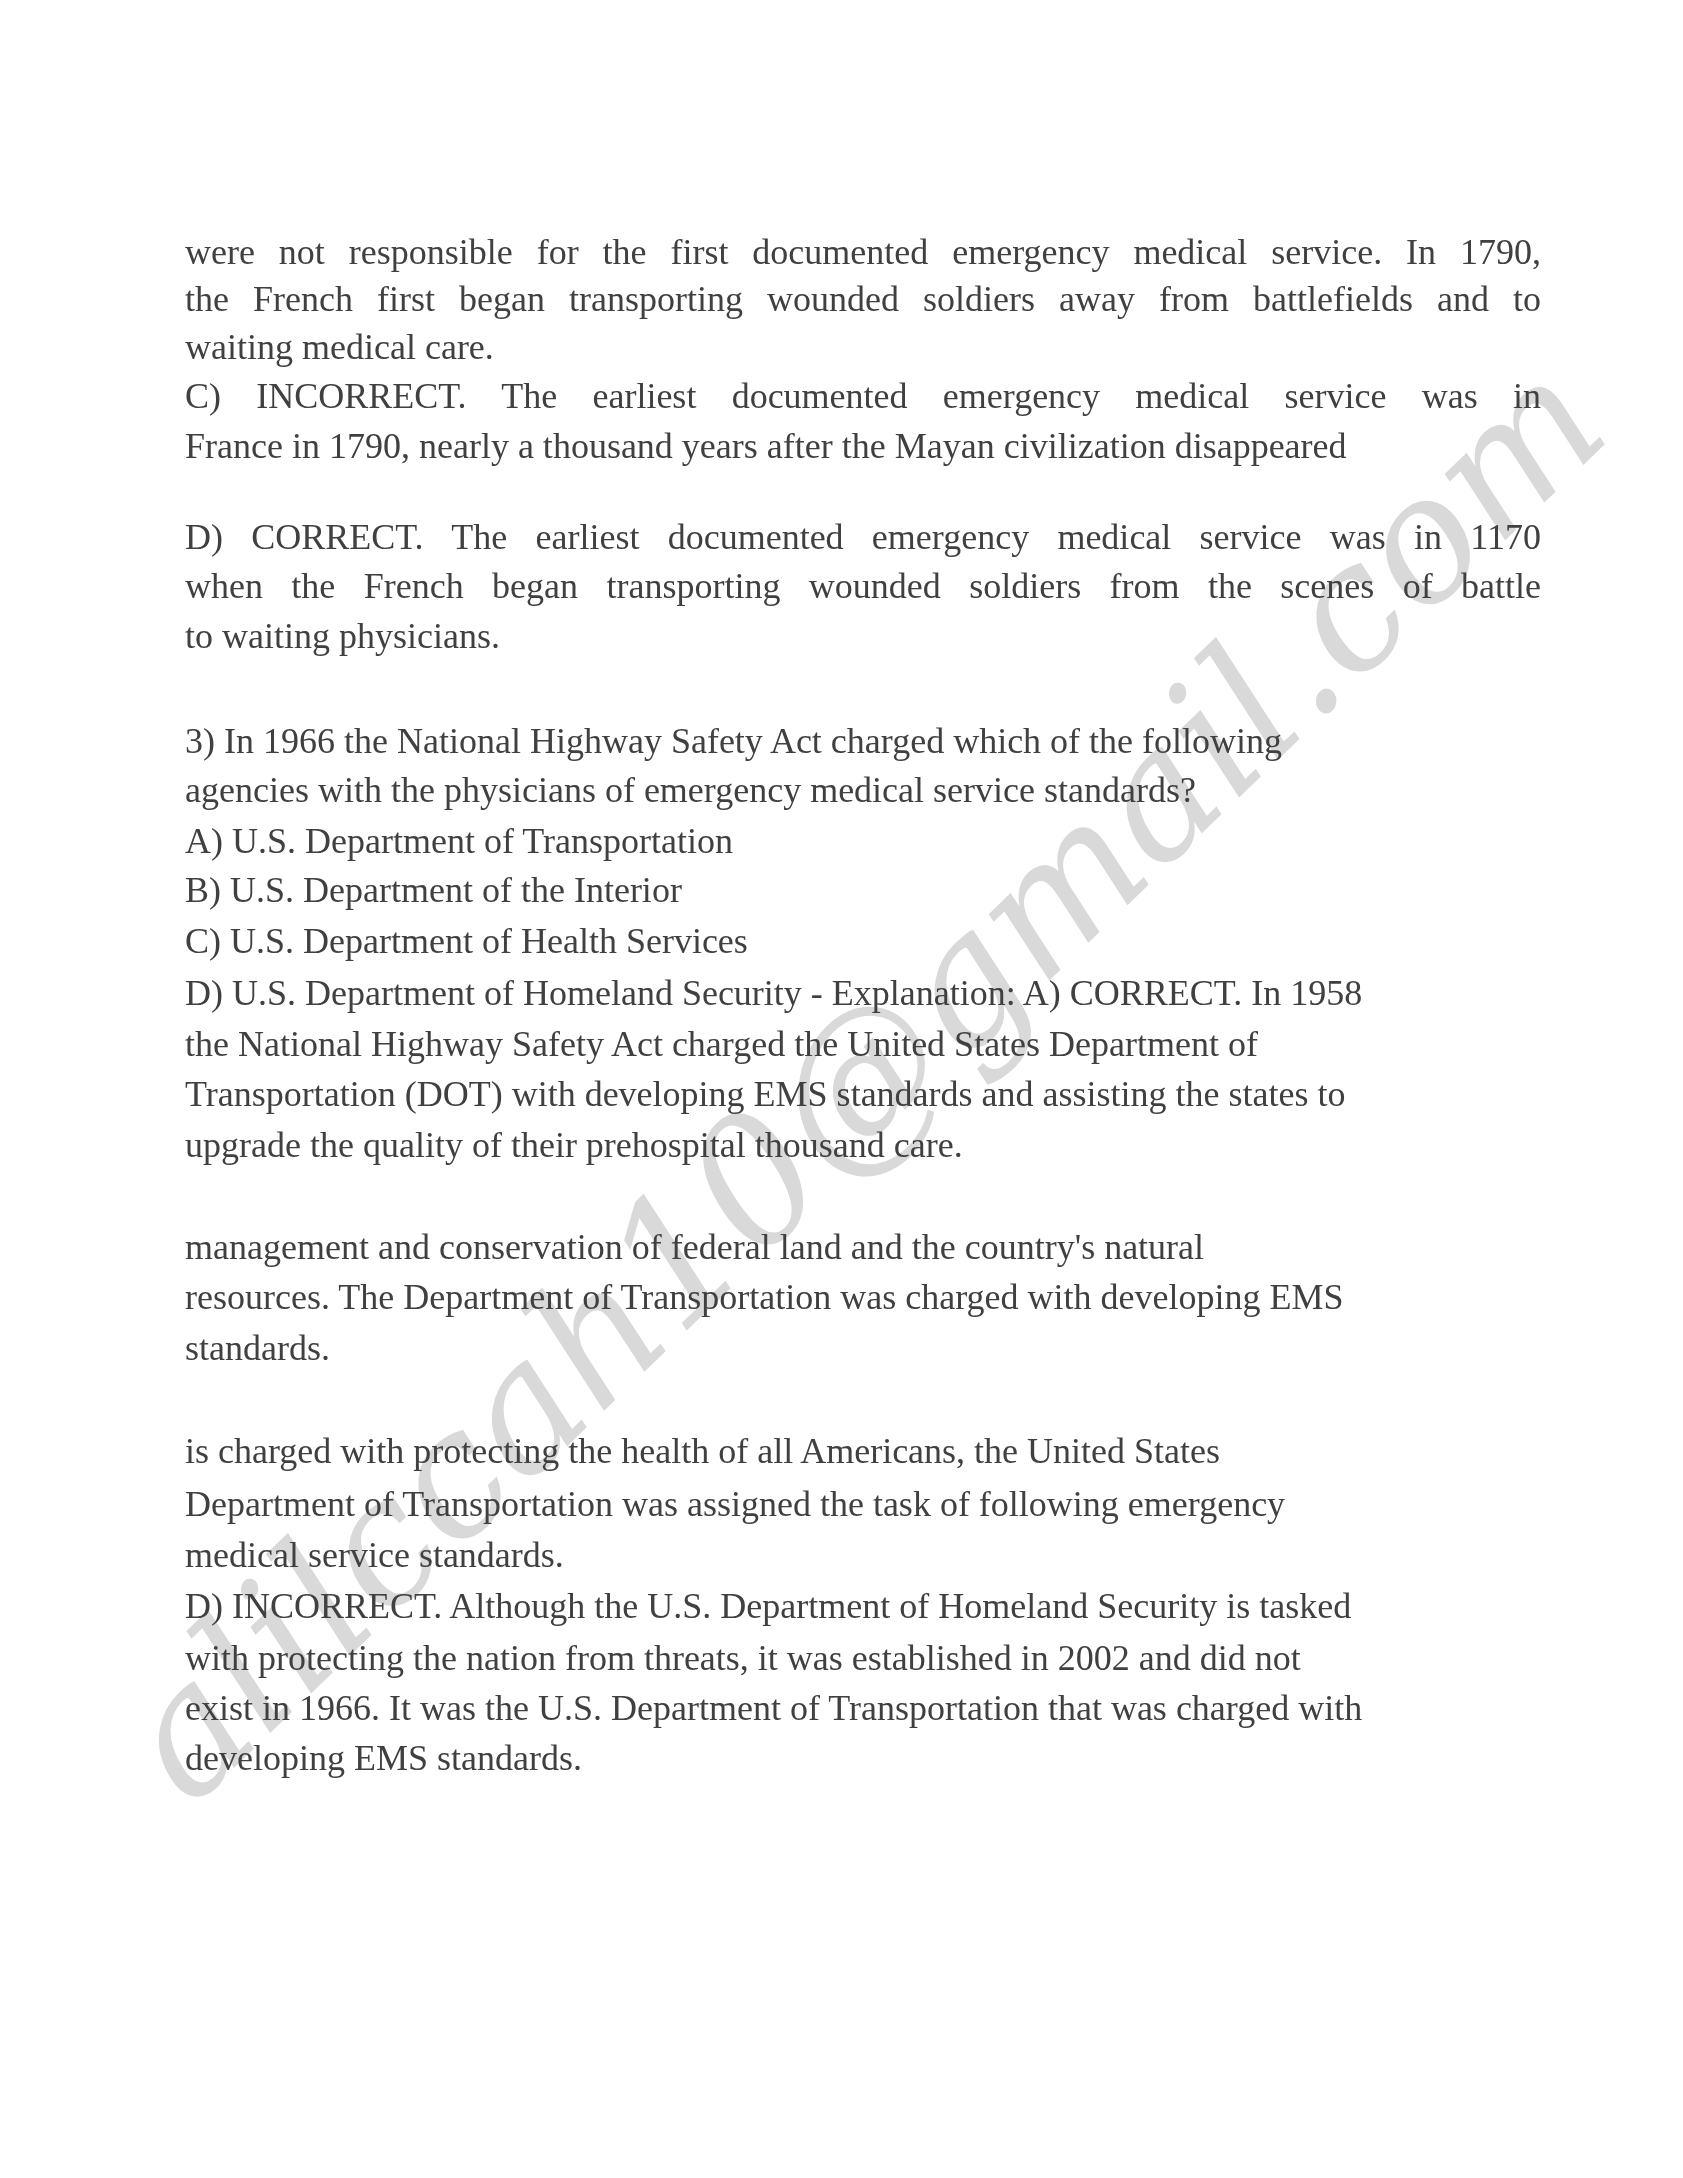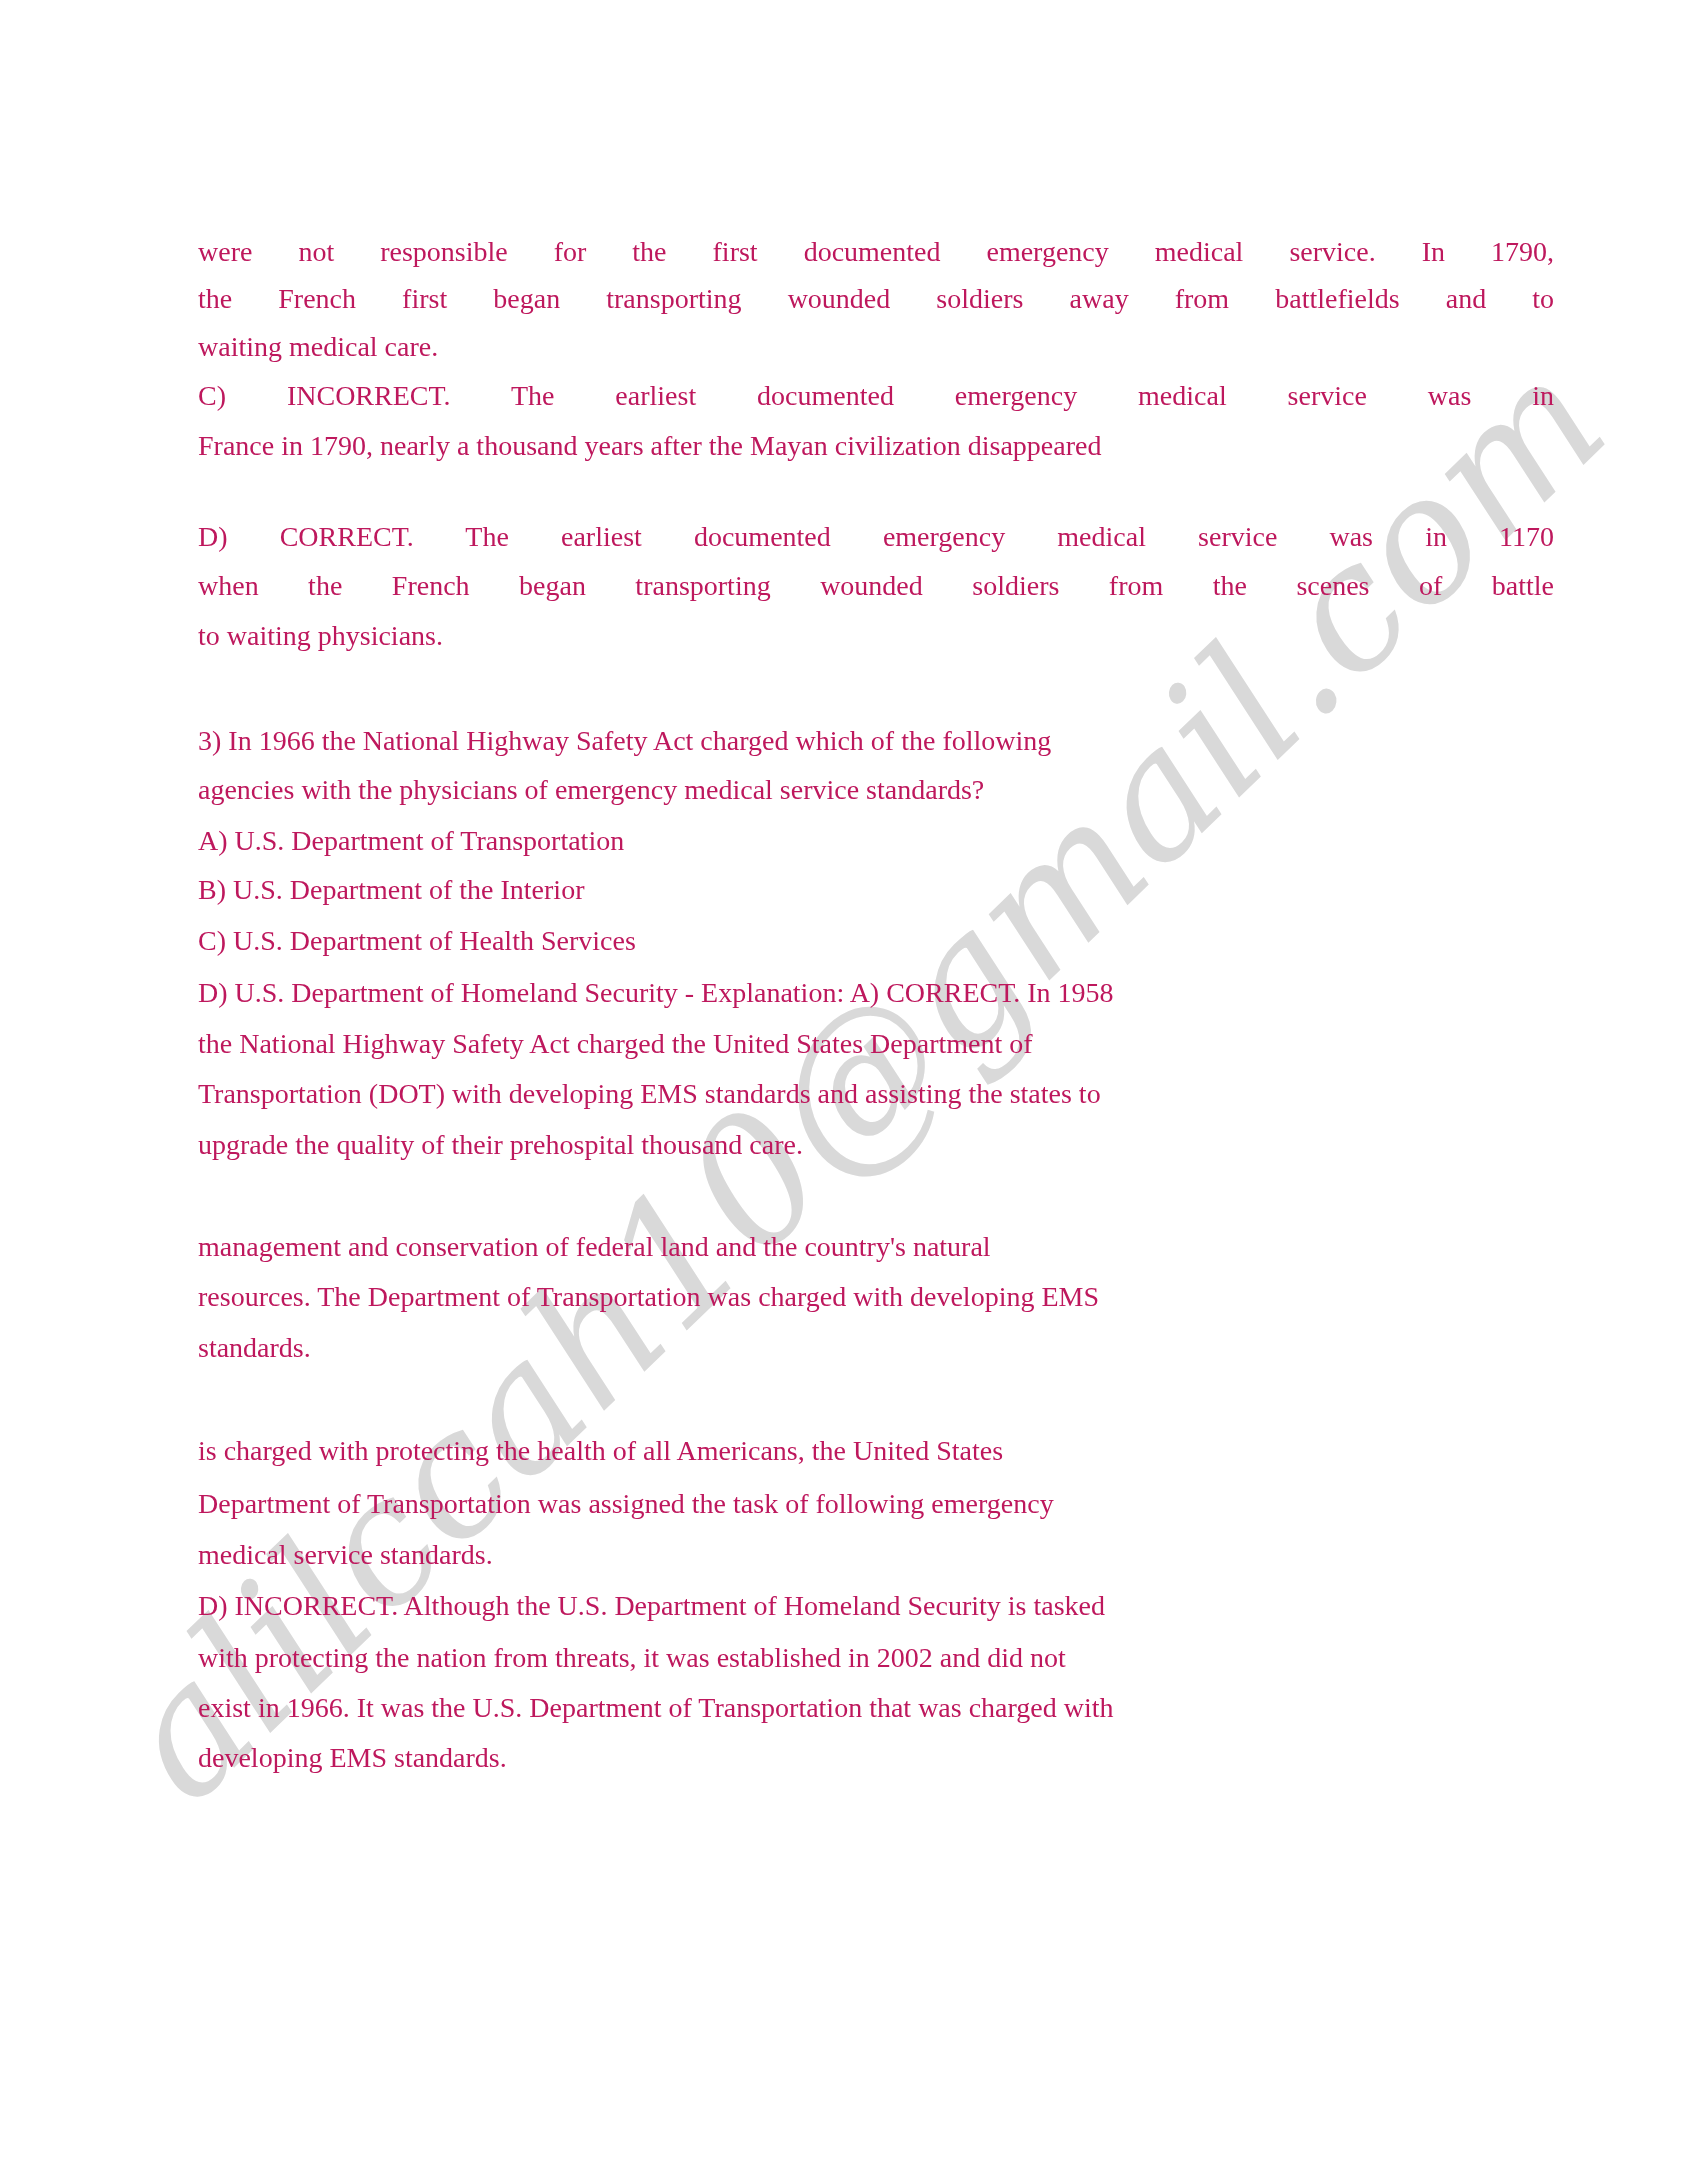--- a/index.html
+++ b/index.html
@@ -23,26 +23,26 @@
     transform-origin: center center;
     font-family: "DejaVu Serif", serif;
     font-style: italic;
     font-size: 173px;
     white-space: nowrap;
     z-index: 0;
     user-select: none;
   }
   .line {
     position: absolute;
-    left: 198px;
+    left: 185px;
     width: 1356px;
     height: 40px;
     line-height: 40px;
-    font-size: 28px;
-    color: #be185d;
+    font-size: 36px;
+    color: #404040;
     white-space: nowrap;
     z-index: 1;
   }
   .line.justify {
     white-space: normal;
     text-align: justify;
     text-align-last: justify;
   }
 </style>
 </head>

